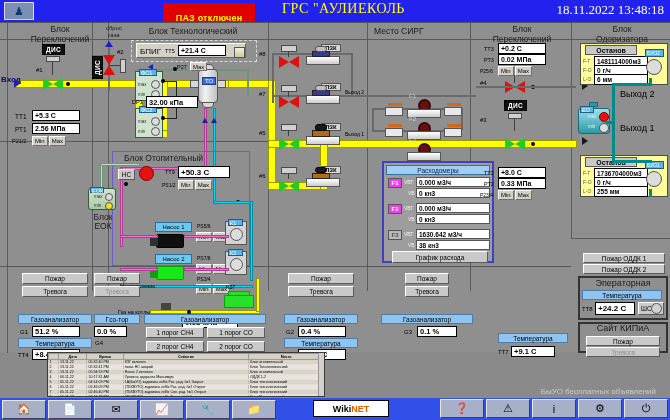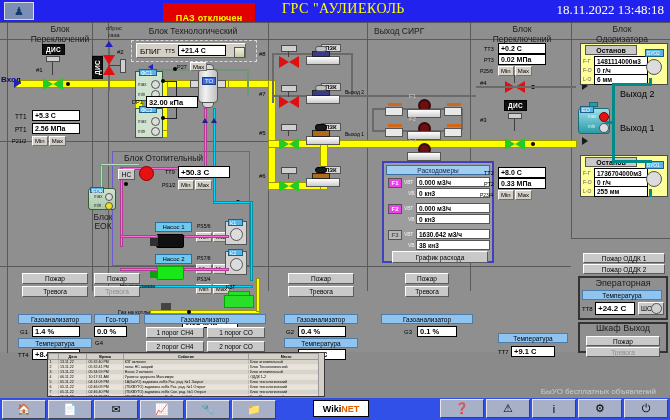--- a/index.html
+++ b/index.html
@@ -228,21 +228,21 @@
     background: #3050e8; display: flex; align-items: center;
   }
   .tb-btn {
     width: 44px; height: 19px; margin-left: 2px;
     background: #a8b0c8; border: 1px solid #e8e8f0;
     border-right-color: #404050; border-bottom-color: #404050;
     display: flex; align-items: center; justify-content: center;
     font-size: 11px;
   }
   .tb-wiki {
-    position: absolute; left: 313px; top: 2px; width: 56px; height: 17px;
+    position: absolute; left: 313px; top: 2px; width: 76px; height: 17px;
     background: #ffffff; border: 1px solid #000;
     display: flex; align-items: center; justify-content: center;
     font-size: 9px; font-weight: bold;
   }
   .tb-right { position: absolute; right: 2px; top: 1px; display: flex; }
   .watermark {
     position: absolute; right: 14px; bottom: 24px;
     color: rgba(255,255,255,.55); font-size: 8px; text-align: right;
     pointer-events: none;
   }
@@ -280,21 +280,21 @@
 
     <div class="blk-title" style="left:20px;top:1px;width:80px;">
       <span>Блок</span><br>
       <span>Переключений</span>
     </div>
     <div class="blk-title" style="left:94px;top:2px;width:40px;font-size:6px;line-height:7px;">
       <span>сброс</span><br>
       <span>газа</span>
     </div>
     <div class="blk-title" style="left:128px;top:3px;width:130px;">Блок Технологический</div>
-    <div class="blk-title" style="left:374px;top:3px;width:70px;text-align:left;">Выход СИРГ</div>
+    <div class="blk-title" style="left:374px;top:3px;width:70px;text-align:left;">Место СИРГ</div>
     <div class="blk-title" style="left:478px;top:1px;width:88px;">
       <span>Блок</span><br>
       <span>Переключений</span>
     </div>
     <div class="blk-title" style="left:578px;top:1px;width:88px;">
       <span>Блок</span><br>
       <span>Одоризатора</span>
     </div>
     <div class="blk-title" style="left:124px;top:130px;width:110px;text-align:left;">Блок Отопительный</div>
     <div class="blk-title" style="left:88px;top:190px;width:30px;line-height:9px;">
@@ -654,21 +654,21 @@
     <div class="pipe-k" style="left:649px;top:166px;width:3px;height:8px;"></div>
     <div class="pipe-k" style="left:612px;top:137px;width:40px;height:3px;"></div>
 
     <div class="tag-lbl" style="left:620px;top:66px;font-size:9px;color:#000;">Выход 2</div>
     <div class="tag-lbl" style="left:620px;top:100px;font-size:9px;color:#000;">Выход 1</div>
 
     <div class="btn3d" style="left:22px;top:250px;width:66px;height:11px;">Пожар</div>
     <div class="btn3d" style="left:22px;top:263px;width:66px;height:11px;">Тревога</div>
     <div class="hdr-blue" style="left:18px;top:291px;width:74px;height:10px;">Газоанализатор</div>
     <div class="tag-lbl" style="left:20px;top:306px;font-size:6px;">G1</div>
-    <div class="vbox" style="left:32px;top:303px;width:48px;font-size:7.5px;">1.4 %</div>
+    <div class="vbox" style="left:32px;top:303px;width:48px;font-size:7.5px;">51.2 %</div>
     <div class="hdr-blue" style="left:18px;top:315px;width:74px;height:10px;">Температура</div>
     <div class="tag-lbl" style="left:18px;top:329px;font-size:6px;">ТТ4</div>
     <div class="vbox" style="left:32px;top:326px;width:48px;font-size:7.5px;">+8.4 С</div>
 
     <div class="btn3d" style="left:94px;top:250px;width:46px;height:11px;">Пожар</div>
     <div class="btn3d dim" style="left:94px;top:263px;width:46px;height:11px;">Тревога</div>
     <div class="hdr-blue" style="left:94px;top:291px;width:46px;height:10px;">Гсо-тор</div>
     <div class="vbox" style="left:94px;top:303px;width:33px;font-size:7.5px;">0.0 %</div>
     <div class="tag-lbl" style="left:95px;top:317px;font-size:6px;">G4</div>
 
@@ -702,21 +702,21 @@
 
     <div style="position:absolute;left:578px;top:253px;width:90px;height:44px;background:#8f8f8f;border:2px solid #333;"></div>
     <div class="blk-title" style="left:578px;top:255px;width:90px;font-size:9px;">Эператорная</div>
     <div class="hdr-blue" style="left:582px;top:267px;width:80px;height:10px;">Температура</div>
     <div class="tag-lbl" style="left:582px;top:283px;font-size:6px;">ТТ8</div>
     <div class="vbox" style="left:595px;top:279px;width:40px;height:13px;font-size:8px;">+24.2 С</div>
     <div class="btn3d" style="left:638px;top:279px;width:26px;height:13px;justify-content:flex-start;padding-left:2px;">ШС</div>
     <div class="gauge" style="left:651px;top:280px;width:11px;height:11px;background:#d0d0d0;"></div>
 
     <div style="position:absolute;left:578px;top:299px;width:90px;height:31px;background:#8f8f8f;border:2px solid #333;"></div>
-    <div class="blk-title" style="left:578px;top:300px;width:90px;font-size:9px;">Шкаф Выход</div>
+    <div class="blk-title" style="left:578px;top:300px;width:90px;font-size:9px;">Сайт КИПиА</div>
     <div class="btn3d" style="left:586px;top:313px;width:74px;height:10px;">Пожар</div>
     <div class="btn3d dim" style="left:586px;top:324px;width:74px;height:10px;">Тревога</div>
   </div>
 
   <div class="logwrap">
     <table class="logtable">
       <thead>
         <tr>
           <th style="width:10px;"></th>
           <th style="width:28px;">Дата</th>

